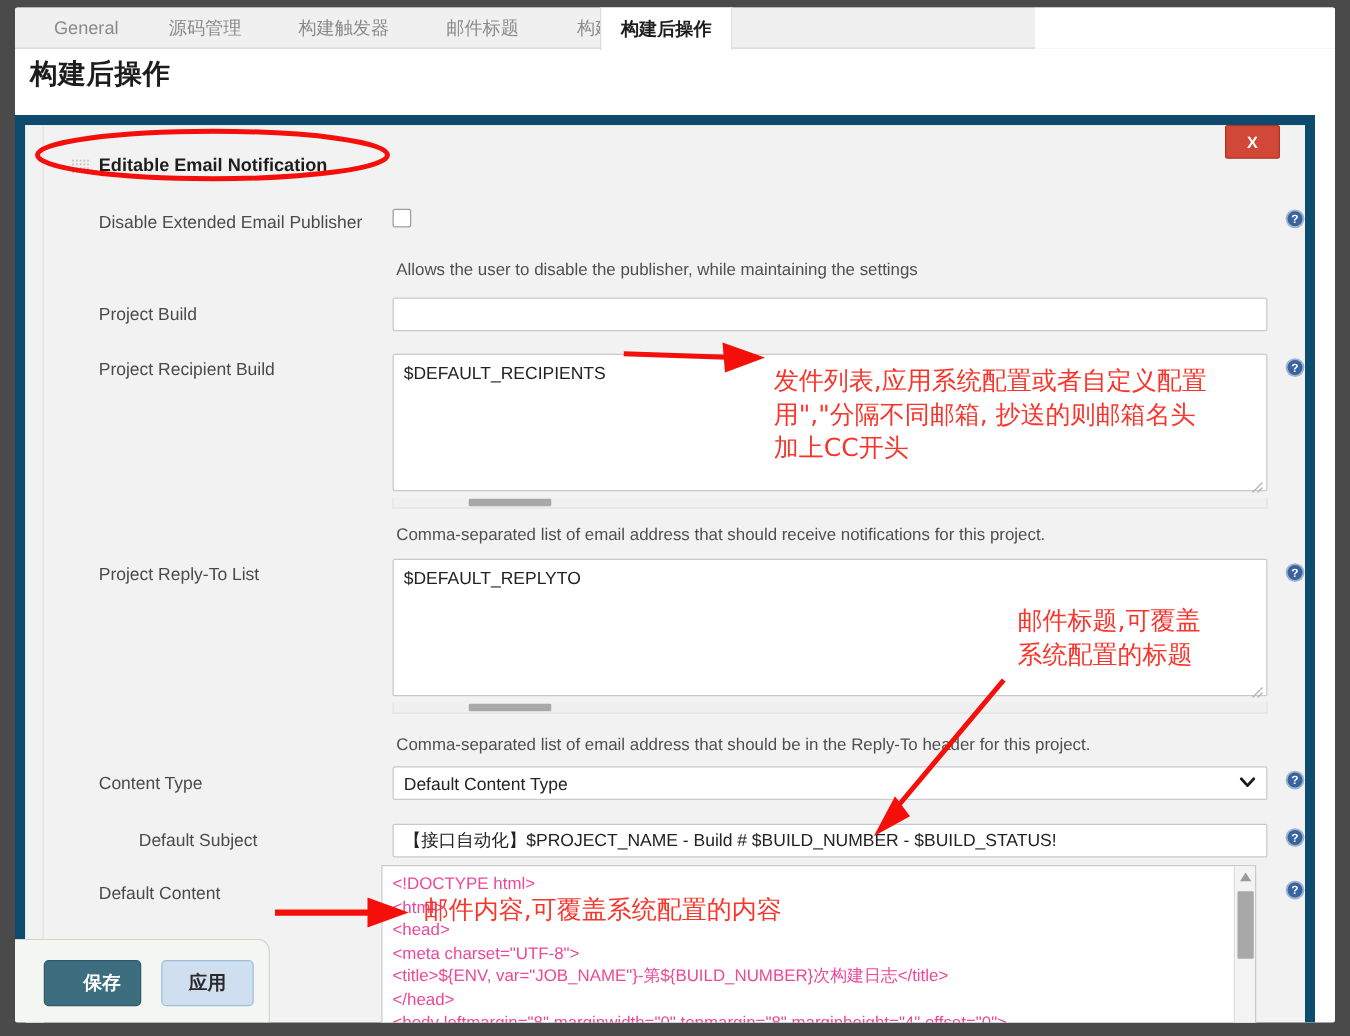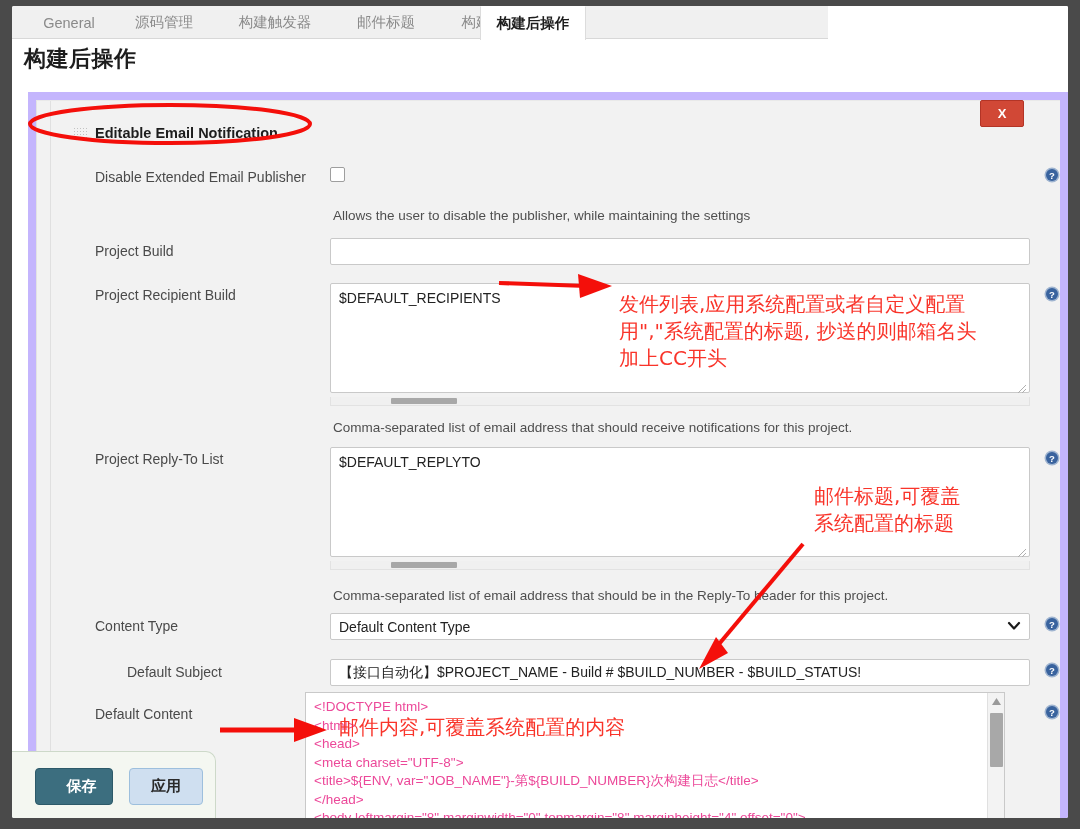--- a/index.html
+++ b/index.html
@@ -63,23 +63,23 @@
     font-size: 22px; font-weight: bold; color: #1d1d1d;
     letter-spacing: 0.5px;
   }
   #heading-rule {
     position: absolute; left: 0; top: 78px;
     width: 1056px; height: 1px; background: #ffffff;
   }
 
   
   #panel {
-    position: absolute; left: 16px; top: 86px;
+    position: absolute; left: 0; top: 86px;
     width: 1040px; height: 726px;
-    background: #c4b5fd;
+    background: #0c4a6e;
   }
   #panel-inner {
     position: absolute; left: 8px; top: 8px;
     width: 1024px; height: 718px;
     background: #f2f2f2;
     border-left: 1px solid #e3e3e3;
     border-top: 1px solid #e9e9e9;
   }
   #panel-gutter {
     position: absolute; left: 0; top: 0; width: 14px; height: 718px;
@@ -454,21 +454,21 @@
       <polygon points="600,280 566,268 568,292" fill="#f40f0a"></polygon>
 
       <path d="M791 538 L697 650" stroke="#f40f0a" stroke-width="4" fill="none"></path>
       <polygon points="687,663 704,631 716,647" fill="#f40f0a"></polygon>
 
       <path d="M208 724 L288 724" stroke="#f40f0a" stroke-width="5" fill="none"></path>
       <polygon points="315,724 282,712 282,736" fill="#f40f0a"></polygon>
     </svg>
 
     <div class="annot-text" style="left:607px; top:285px; width:420px;">发件列表,应用系统配置或者自定义配置
-用","系统配置的标题, 抄送的则邮箱名头
+用","分隔不同邮箱, 抄送的则邮箱名头
 加上CC开头</div>
 
     <div class="annot-text" style="left:802px; top:477px; width:220px;">邮件标题,可覆盖
 系统配置的标题</div>
 
     <div class="annot-text" style="left:327px; top:708px; width:420px;">邮件内容,可覆盖系统配置的内容</div>
 
   </div>
 </div>
 

